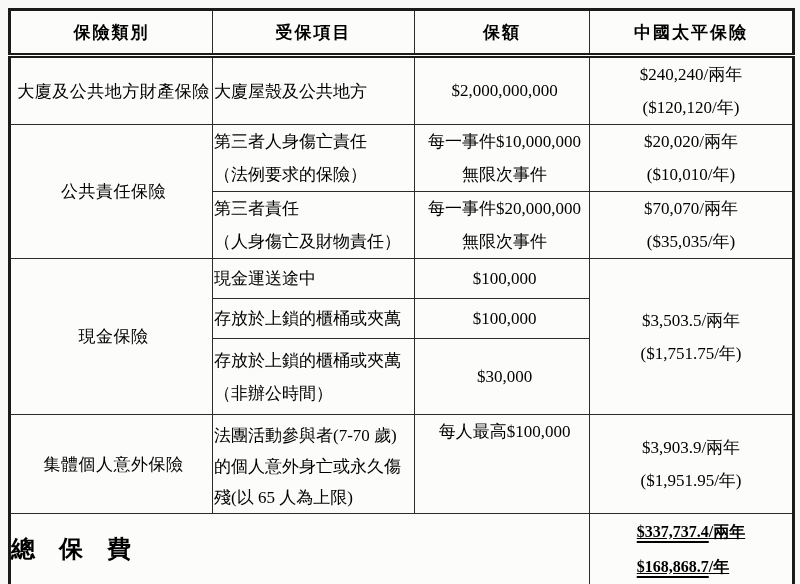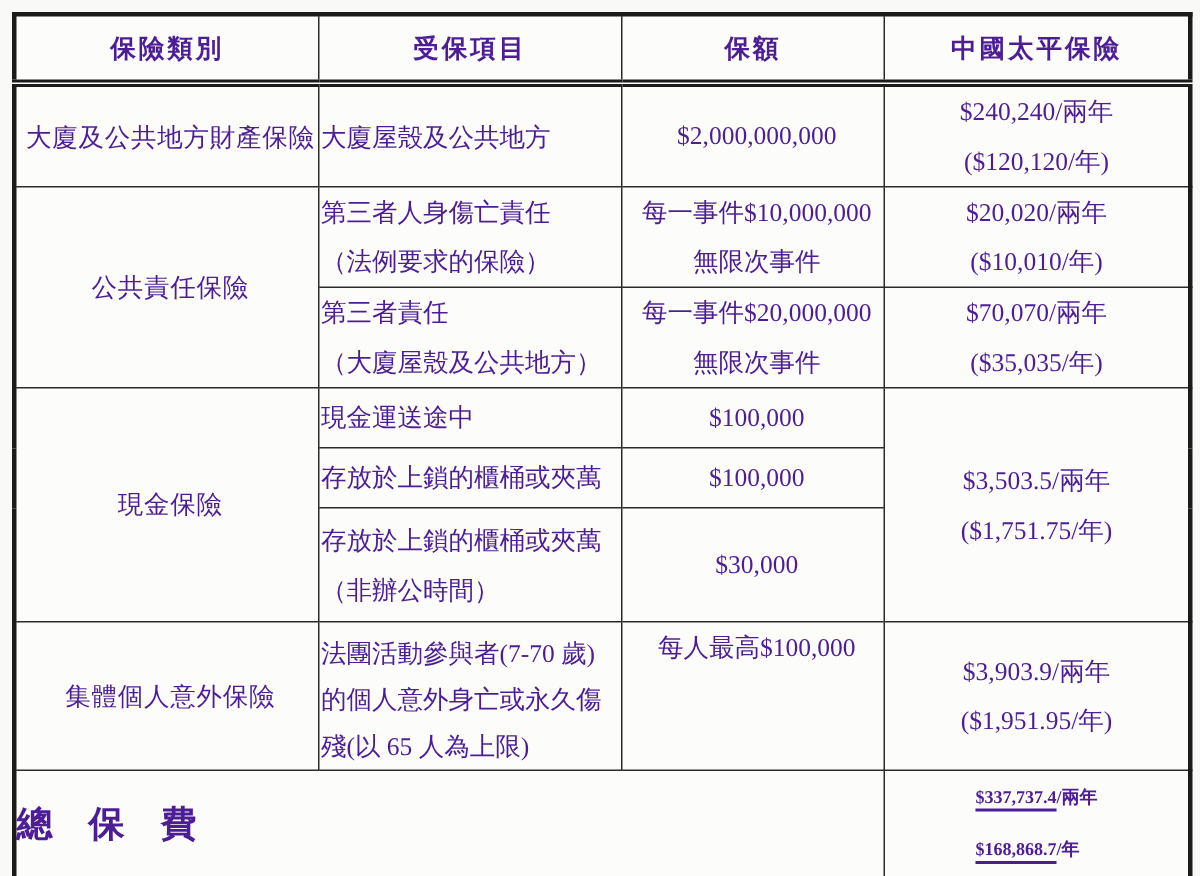--- a/index.html
+++ b/index.html
@@ -9,21 +9,21 @@
     background: #f7f7f4;
   }
   .page {
     position: relative;
     box-sizing: border-box;
     width: 800px;
     height: 584px;
     padding: 8px;
     background: #f9f9f7;
     font-family: "Liberation Serif", "DejaVu Serif", serif;
-    color: #4c1d95;
+    color: #000000;
   }
   table.insurance {
     width: 100%;
     height: 100%;
     border-collapse: collapse;
     table-layout: fixed;
     background: #fcfcfa;
     border: 3px solid #1b1b1b;
   }
   td, th {
@@ -74,21 +74,22 @@
   tr.r-total     { height: 69px; }
   .total-label {
     font-weight: bold;
     font-size: 24px;
     word-spacing: 14px;
     letter-spacing: 2px;
   }
   .total-prem .line {
     line-height: 35px;
     font-weight: bold;
-    font-size: 12px;
+    font-size: 16px;
+    text-decoration: underline;
   }
   .total-inner {
     display: inline-block;
     text-align: left;
   }
   .u {
     text-decoration: underline;
     text-underline-offset: 4px;
     text-decoration-thickness: 1.5px;
   }
@@ -135,21 +136,21 @@
       </td>
       <td class="prem">
         <div class="line">$20,020/兩年</div>
         <div class="line">($10,010/年)</div>
       </td>
     </tr>
 
     <tr class="r-pl2">
       <td class="item">
         <div class="line">第三者責任</div>
-        <div class="line">（大廈屋殼及公共地方）</div>
+        <div class="line">（人身傷亡及財物責任）</div>
       </td>
       <td class="amt">
         <div class="line">每一事件$20,000,000</div>
         <div class="line">無限次事件</div>
       </td>
       <td class="prem">
         <div class="line">$70,070/兩年</div>
         <div class="line">($35,035/年)</div>
       </td>
     </tr>

